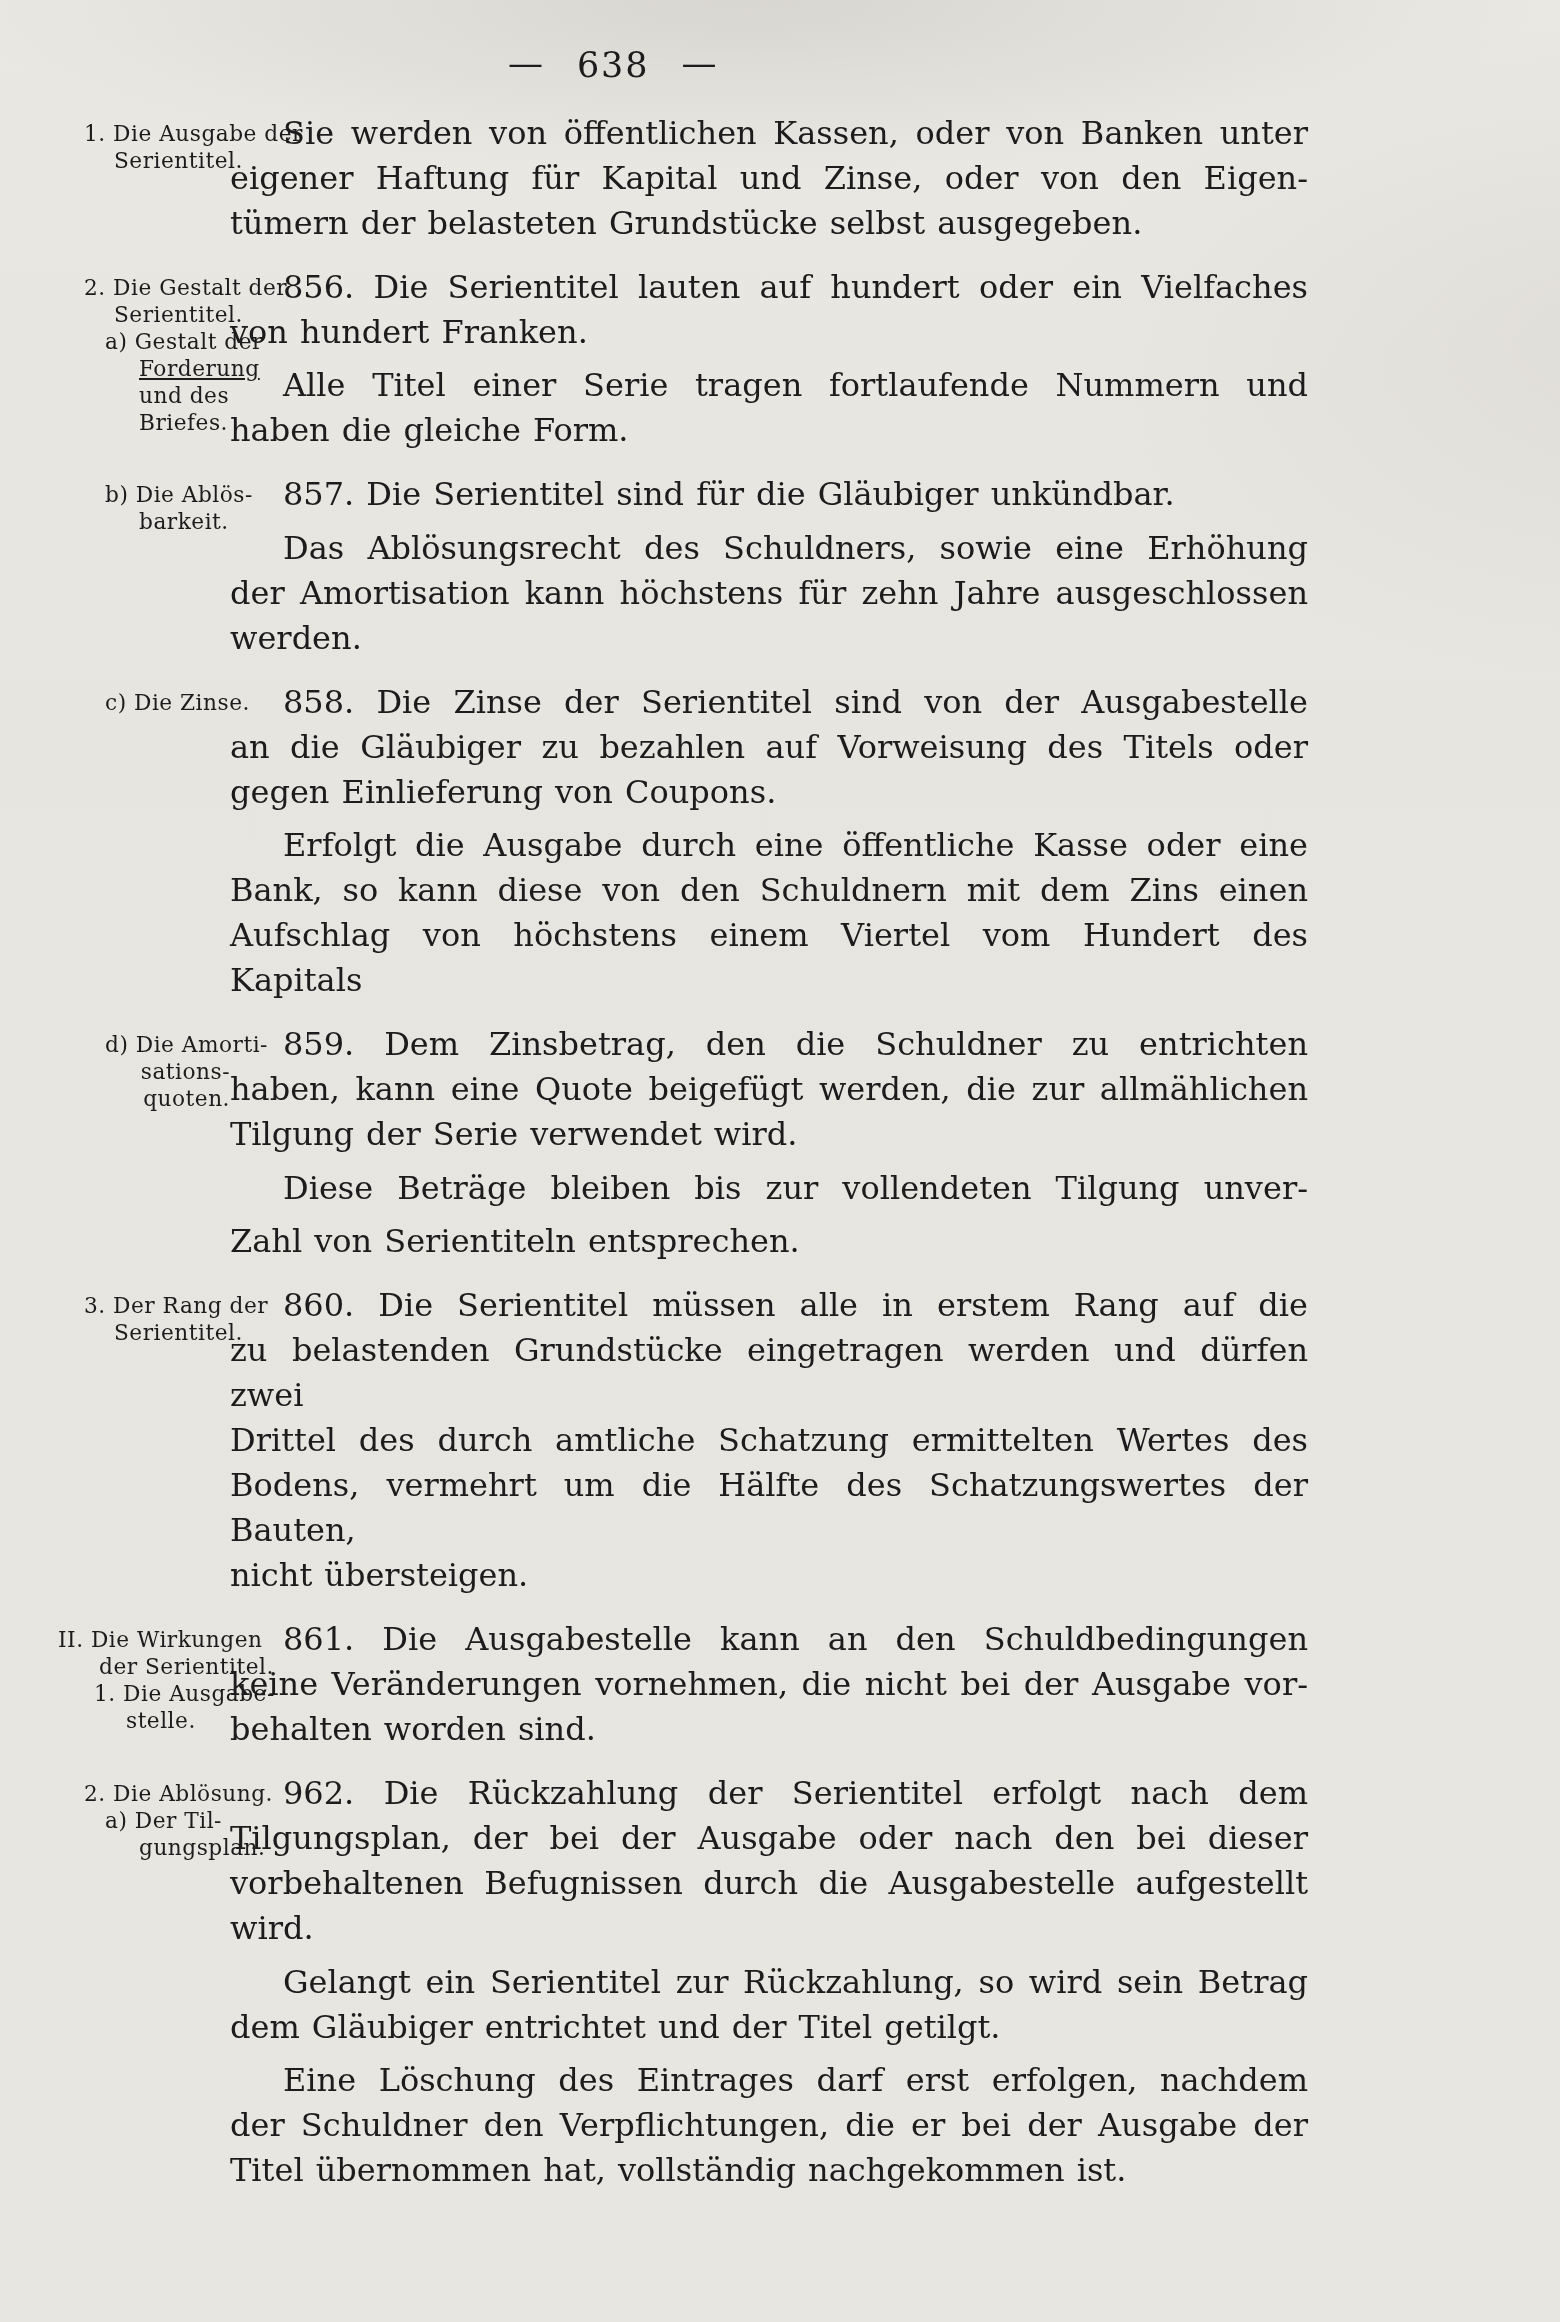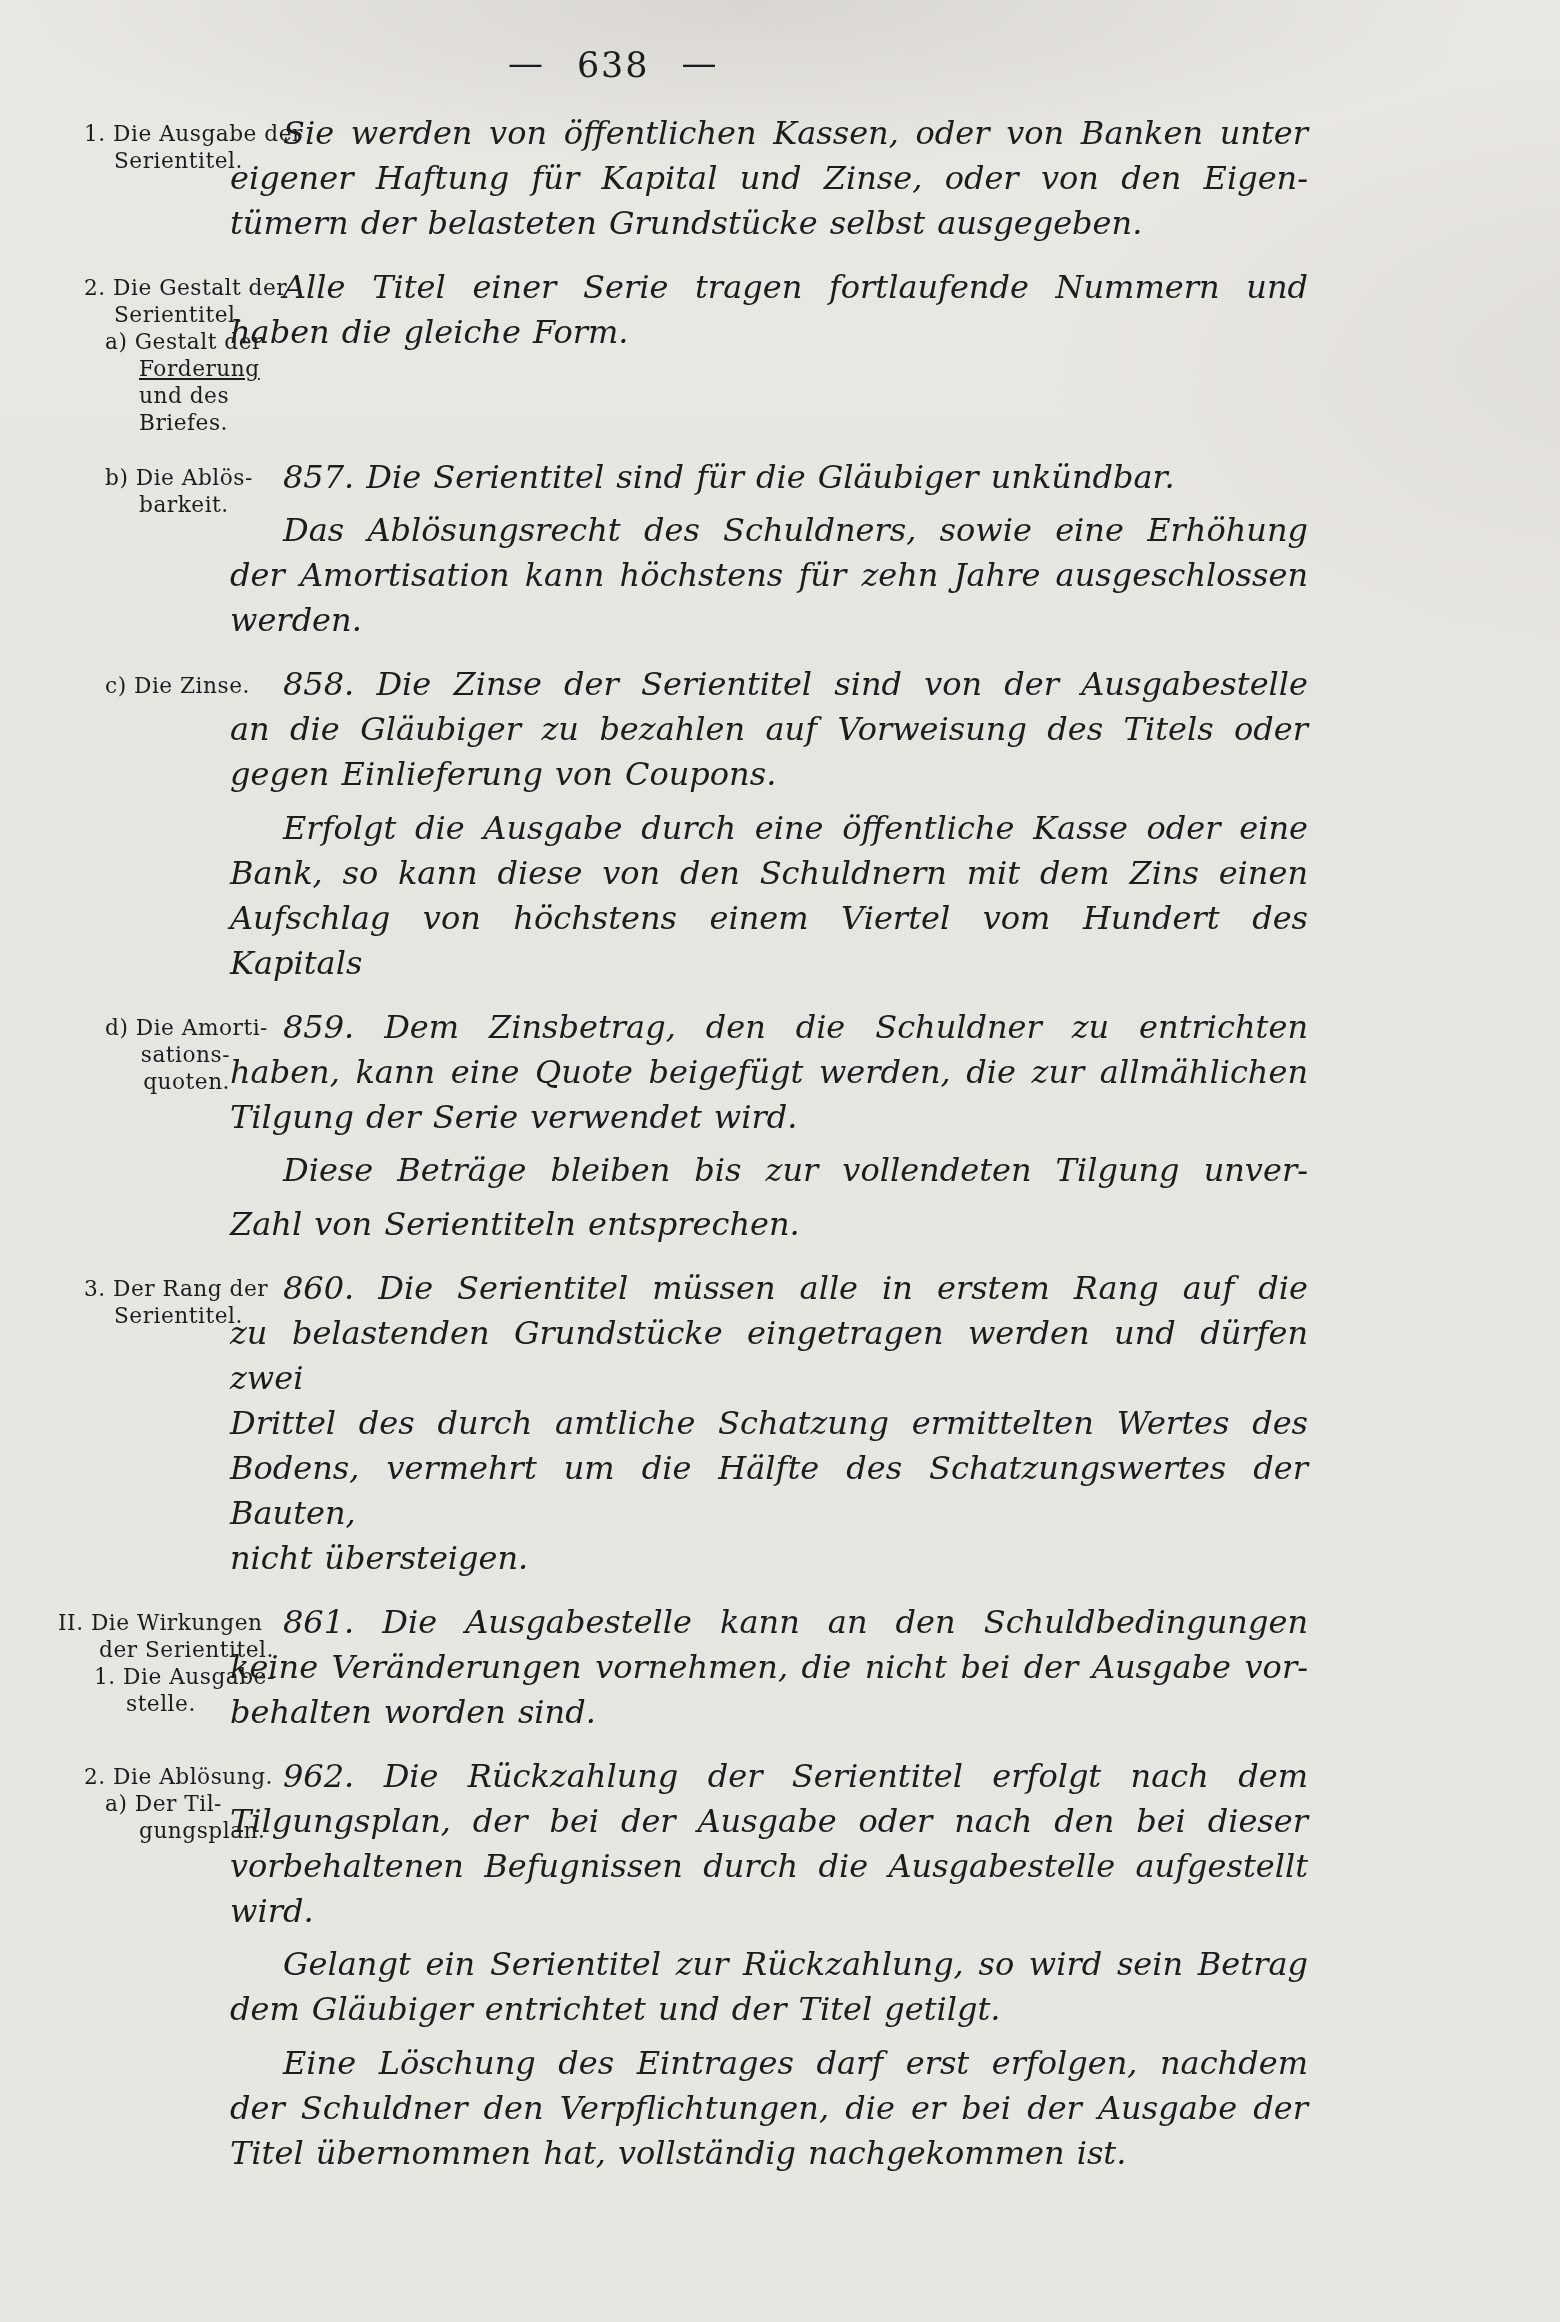--- a/index.html
+++ b/index.html
@@ -42,21 +42,20 @@
   .mline { white-space:nowrap; }
   .body-col { }
   .para { margin-top:8.5px; }
   .para:first-child { margin-top:0; }
   .line {
     font-size:32px;
     line-height:45px;
     text-align:justify;
     text-align-last:justify;
     word-spacing:1.9px;
-    font-style:italic;
   }
   .line.first { padding-left:53px; }
   .line.last { text-align-last:left; }
 </style>
 </head>
 <body>
 
 <div class="page">
   <div class="page-header">
     <span class="dash">—</span>
@@ -82,20 +81,24 @@
     <div class="marginalia">
           <div class="mline" style="padding-left: 26px;">2. Die Gestalt der</div>
           <div class="mline" style="padding-left: 56px;">Serientitel.</div>
           <div class="mline" style="padding-left: 47px;">a) Gestalt der</div>
           <div class="mline" style="padding-left: 81px; text-decoration: underline;">Forderung</div>
           <div class="mline" style="padding-left: 81px;">und des</div>
           <div class="mline" style="padding-left: 81px;">Briefes.</div>
         </div>
     <div class="body-col">
           <div class="para">
+            <div class="line first">856. Die Serientitel lauten auf hundert oder ein Vielfaches</div>
+            <div class="line last">von hundert Franken.</div>
+          </div>
+          <div class="para">
             <div class="line first">Alle Titel einer Serie tragen fortlaufende Nummern und</div>
             <div class="line last">haben die gleiche Form.</div>
           </div>
         </div>
   </section>
 
   <section class="section">
     <div class="marginalia">
           <div class="mline" style="padding-left: 47px;">b) Die Ablös-</div>
           <div class="mline" style="padding-left: 81px;">barkeit.</div>

